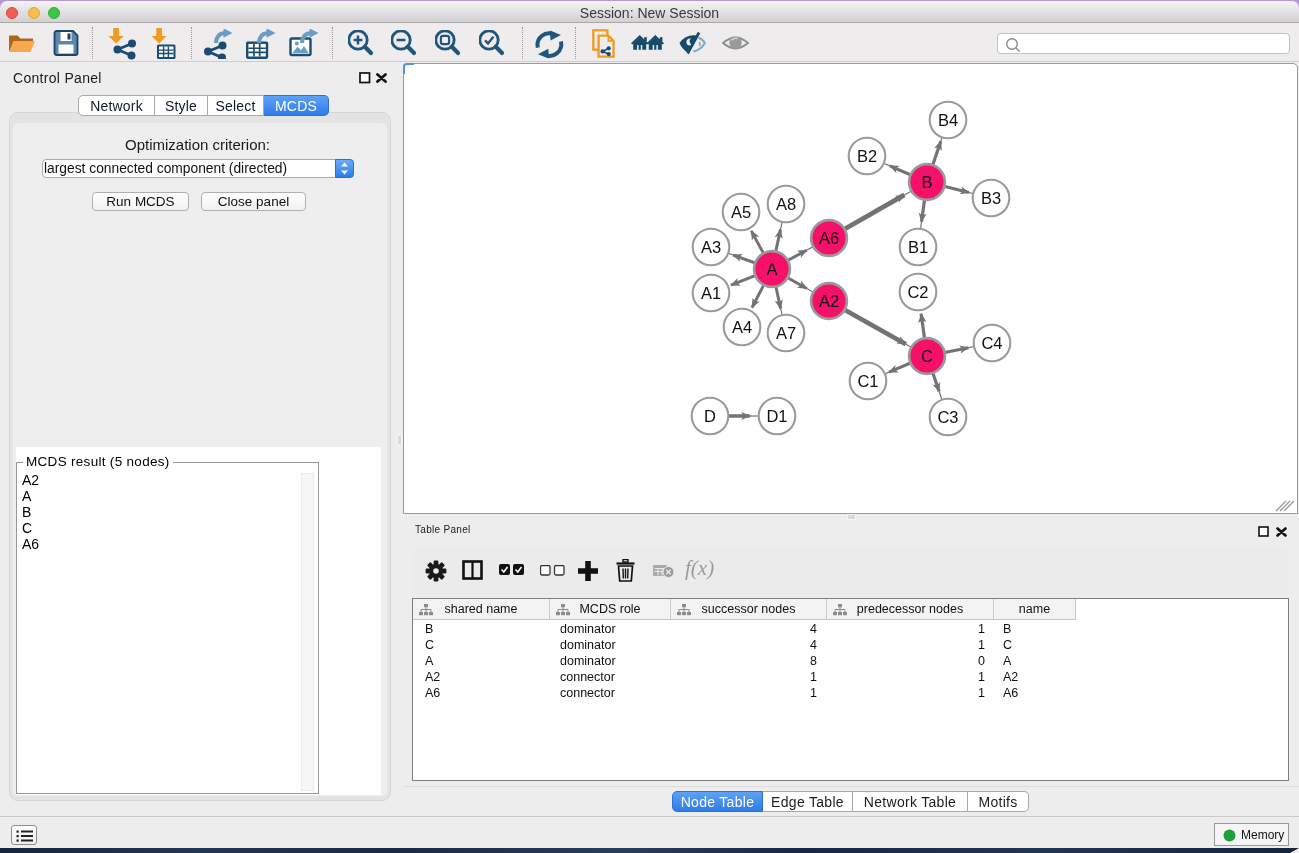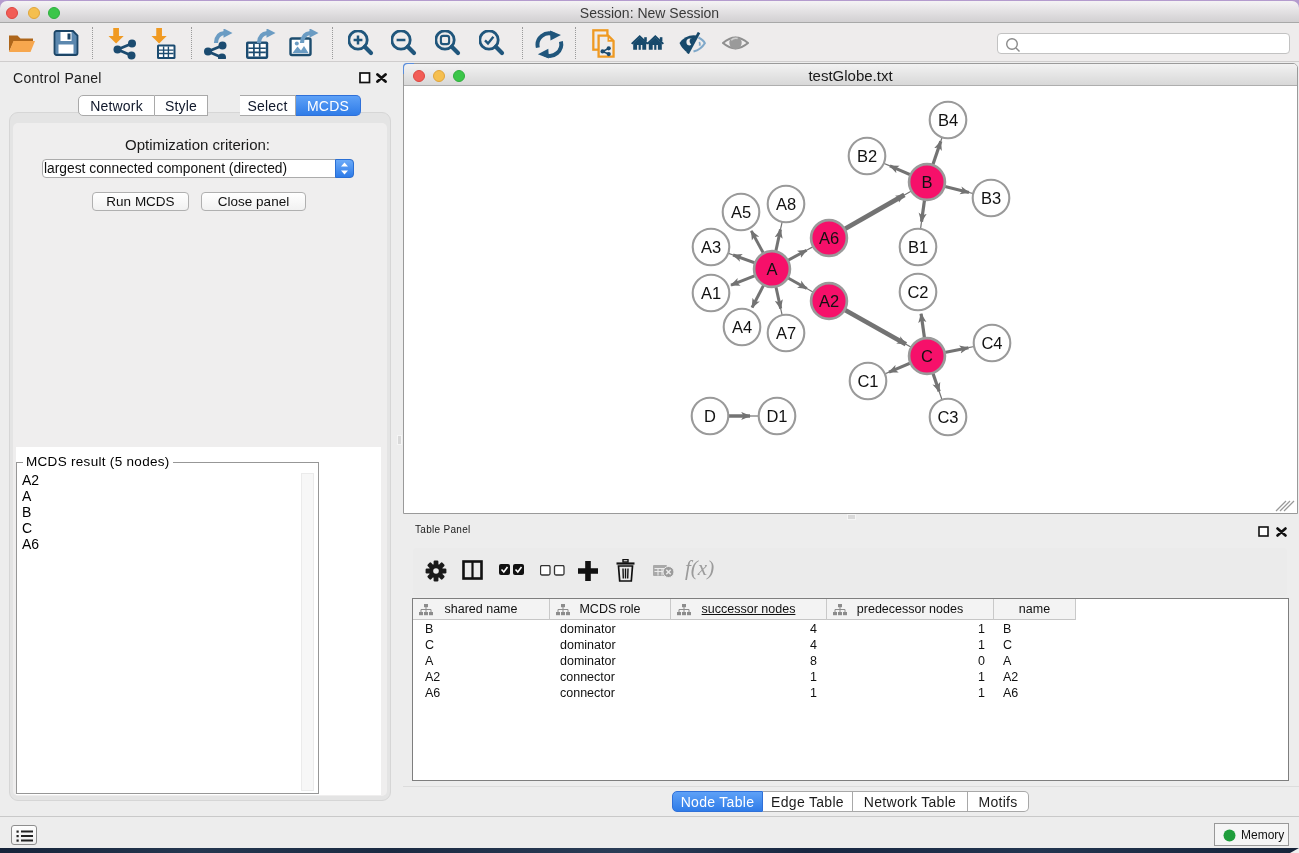--- a/index.html
+++ b/index.html
@@ -250,21 +250,21 @@
   <rect x="1" y="1" width="9.5" height="9.5" fill="#fff" stroke="#111" stroke-width="1.7"></rect>
 </svg>
 <svg class="abs" style="left:376px;top:73px" width="11" height="10">
   <path d="M1.5,1.5 L9.5,8.5 M9.5,1.5 L1.5,8.5" stroke="#111" stroke-width="2.8" stroke-linecap="round"></path>
 </svg>
 <div id="cpOuter"></div>
 <div id="cpInner"></div>
 <div id="cpTabs">
   <div class="cptab first" style="width:77px;">Network</div>
   <div class="cptab" style="width:53px;">Style</div>
-  <div class="cptab" style="width:56px;margin-left:32px;">Select</div>
+  <div class="cptab" style="width:56px;">Select</div>
   <div class="cptab sel last" style="width:65px;">MCDS</div>
 </div>
 <div id="optlabel">Optimization criterion:</div>
 <div id="dropdown">largest connected component (directed)<div id="ddbtn">
   <svg class="abs" style="left:0;top:0" width="17" height="17">
     <path d="M8.5,2.5 L12,6.5 H5 Z" fill="#fff"></path>
     <path d="M8.5,14.5 L12,10.5 H5 Z" fill="#fff"></path>
   </svg>
 </div></div>
 <div class="cbtn" style="left:92px;width:97px;">Run MCDS</div>
@@ -275,26 +275,20 @@
   <div id="fsscroll"></div>
   <div id="fslist">A2<br>A<br>B<br>C<br>A6</div>
 </div>
 
 <div id="vgrip"></div>
 
 <div id="netwin">
   <svg class="abs" style="left:-1px;top:-1px" width="12" height="12">
     <path d="M1,11 V4 Q1,1 4,1 H11" stroke="#5b8edc" stroke-width="2" fill="none"></path>
   </svg>
-  <div id="nettitle">
-    <div class="ntl" style="left:9px;background:#f25d56;border:1px solid #dd4741;"></div>
-    <div class="ntl" style="left:29px;background:#f5bf4f;border:1px solid #e0a53a;"></div>
-    <div class="ntl" style="left:49px;background:#3bc649;border:1px solid #2fae3e;"></div>
-    <div id="nettitletext">testGlobe.txt</div>
-  </div>
   <svg width="893" height="427" viewBox="0 0 893 427" style="position:absolute;left:0;top:22px;" font-family="Liberation Sans, sans-serif">
     <defs>
       <marker id="arw" markerUnits="userSpaceOnUse" markerWidth="11" markerHeight="9" refX="8.8" refY="4.5" orient="auto">
         <path d="M0,0.4 L9.6,4.5 L0,8.6 L2.4,4.5 z" fill="#737373"></path>
       </marker>
     </defs>
     <g transform="translate(-404,-86)" stroke="#737373" fill="none">
       <line x1="772.0" y1="269.0" x2="751.3" y2="230.9" stroke-width="3" marker-end="url(#arw)"></line>
       <line x1="772.0" y1="269.0" x2="780.5" y2="229.4" stroke-width="3" marker-end="url(#arw)"></line>
       <line x1="780.5" y1="229.4" x2="782.2" y2="221.6" stroke-width="1.2"></line>
@@ -457,21 +451,21 @@
     <circle cx="15.5" cy="8" r="5.5" fill="#9b9b9b" stroke="#ebebeb" stroke-width="1"></circle>
     <path d="M13.3,5.8 L17.7,10.2 M17.7,5.8 L13.3,10.2" stroke="#ebebeb" stroke-width="1.5"></path>
   </svg>
   <div class="abs" style="left:272px;top:8px;font-family:'Liberation Serif',serif;font-style:italic;font-size:21px;color:#9b9b9b;">f(x)</div>
 </div>
 
 <div id="tbl">
   <div id="tblhead">
     <div class="hcol" style="left:0;width:137px;">shared name</div>
     <div class="hcol" style="left:137px;width:121px;">MCDS role</div>
-    <div class="hcol" style="left:258px;width:156px;text-decoration:underline;">successor nodes</div>
+    <div class="hcol" style="left:258px;width:156px;">successor nodes</div>
     <div class="hcol" style="left:414px;width:167px;">predecessor nodes</div>
     <div class="hcol" style="left:581px;width:82px;border-right:1px solid #c9c9c9;">name</div>
     <svg class="abs" style="left:6px;top:5px" width="14" height="12">
         <use href="#sitemap"></use>
       </svg>
     <svg class="abs" style="left:143px;top:5px" width="14" height="12">
         <use href="#sitemap"></use>
       </svg>
     <svg class="abs" style="left:264px;top:5px" width="14" height="12">
         <use href="#sitemap"></use>

